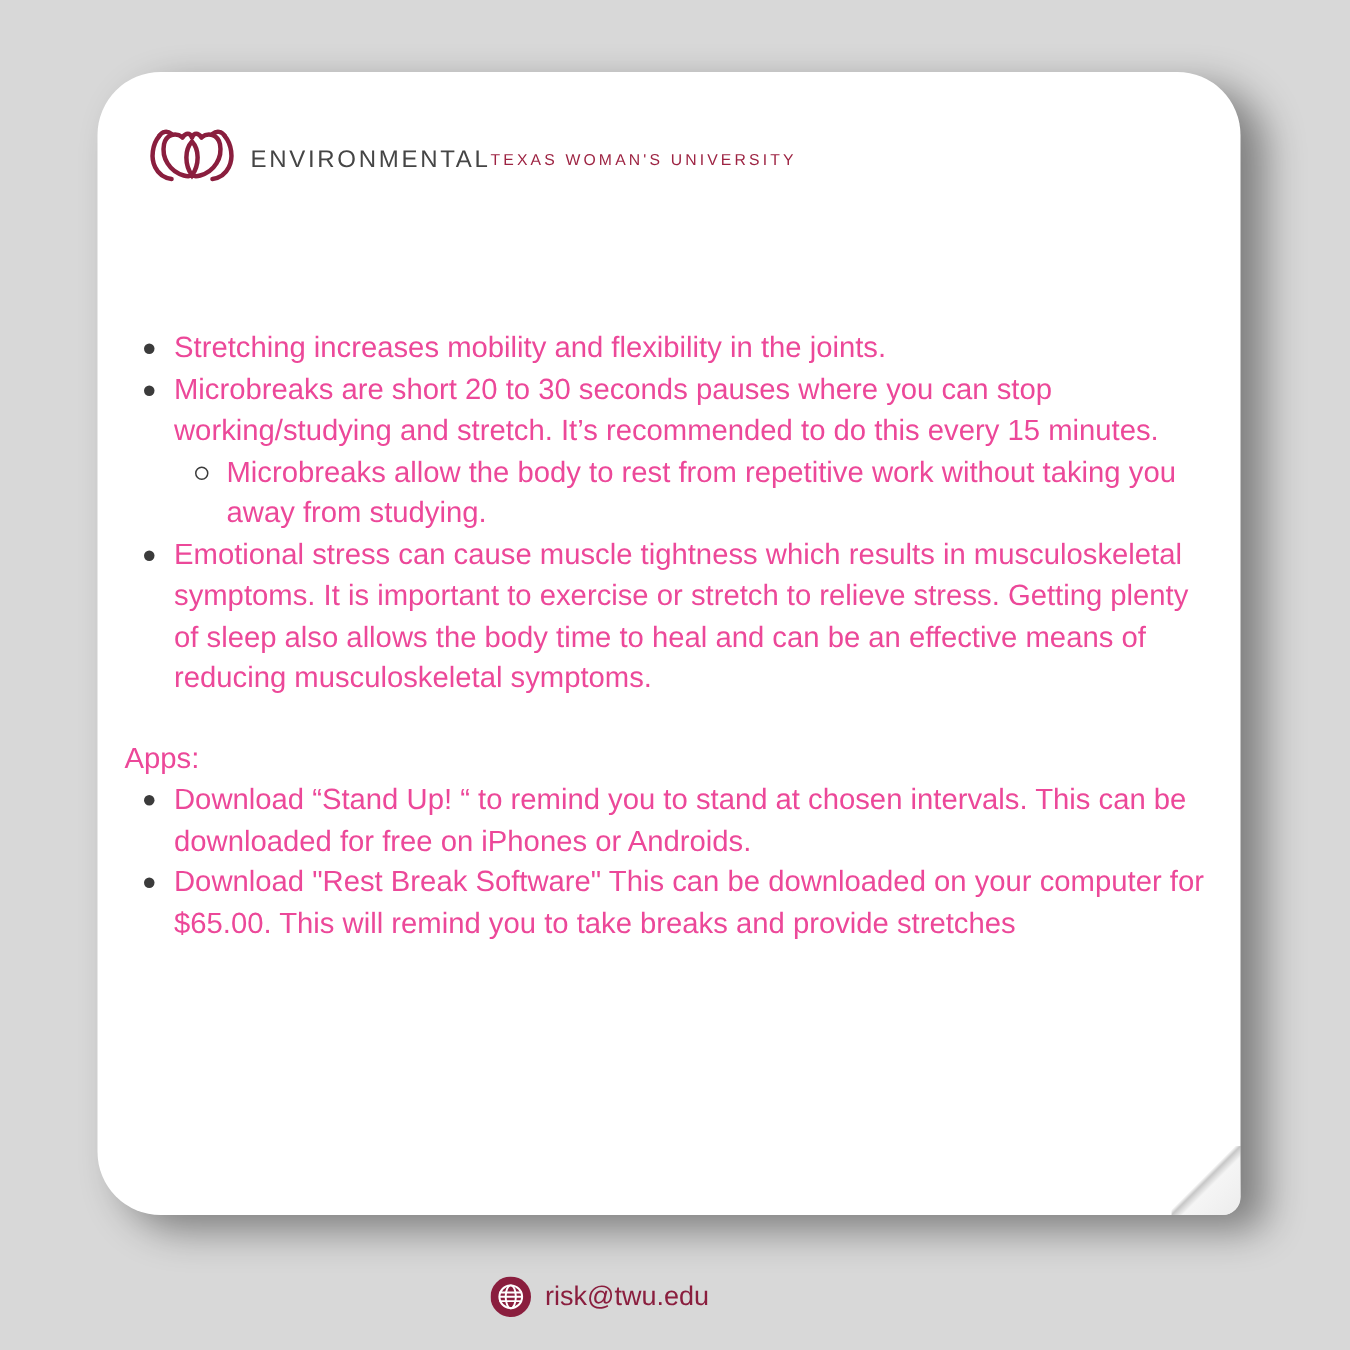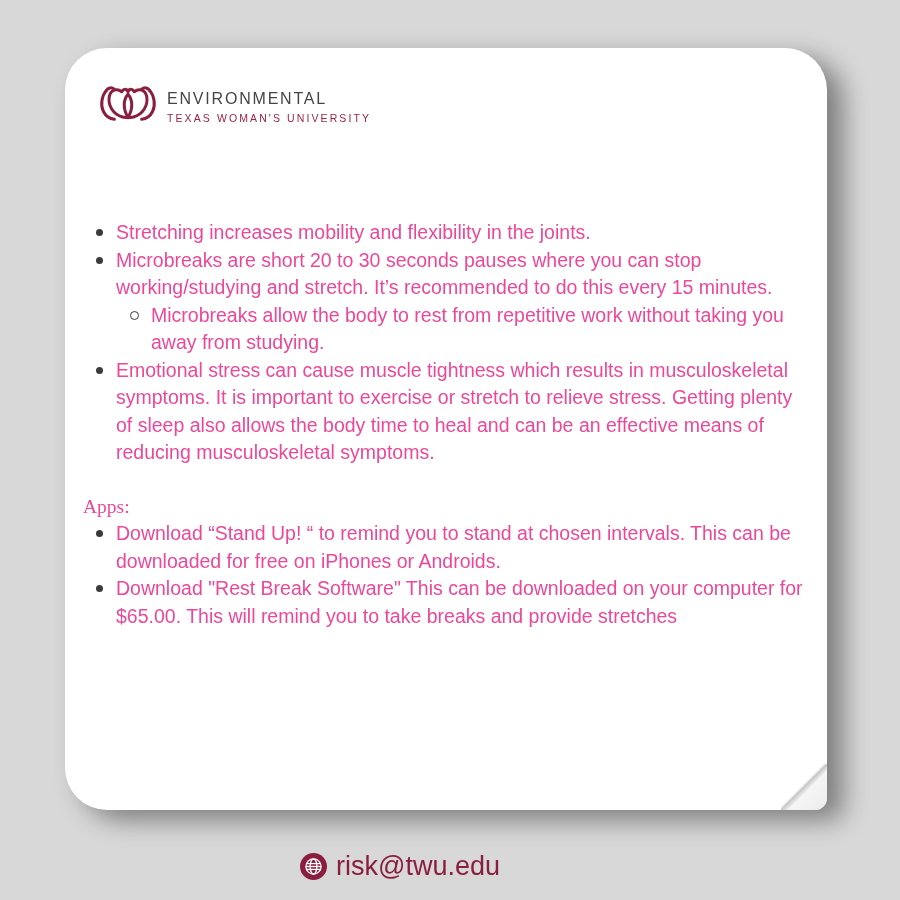--- a/index.html
+++ b/index.html
@@ -30,21 +30,21 @@
       #ececec 100%);
   }
   .logo-row {
     position: absolute;
     left: 33px; top: 35px;
     display: flex;
     align-items: center;
     gap: 9px;
   }
   .logo-mark { width: 60px; height: 48px; flex: none; }
-  .logo-text { display: flex; flex-direction: column; }
+  .logo-text { display: flex; flex-direction: row; }
   .logo-line {
     color: #454545;
     font-size: 16px;
     line-height: 18.5px;
     letter-spacing: 1.8px;
     font-weight: 500;
   }
   .logo-sub {
     margin-top: 3px;
     color: #9d2342;
@@ -71,35 +71,35 @@
     margin-top: 10px;
   }
   .circle {
     width: 7px; height: 7px;
     border-radius: 50%;
     border: 1.6px solid #3b3b3b;
     background: transparent;
     margin-top: 9px;
   }
   .b-text { flex: 1; }
-  .apps-heading { margin-top: 26px; font-family: Liberation Serif, serif; }
+  .apps-heading { margin-top: 26px; }
   .footer {
     position: absolute;
     left: 0; top: 851px;
     width: 100%;
     display: flex;
     justify-content: center;
     align-items: center;
     gap: 9px;
     transform: translateX(-50px);
   }
   .globe { width: 27px; height: 27px; flex: none; }
   .footer-email {
     color: #8a1e3e;
-    font-size: 27px;
+    font-size: 18px;
     text-decoration: none;
   }
 </style>
 </head>
 <body>
 
 <div class="card">
 
   <div class="logo-row">
     <svg class="logo-mark" viewBox="0 0 66 52" fill="none" stroke="#8a1e3e" stroke-width="3.3" stroke-linecap="round">

